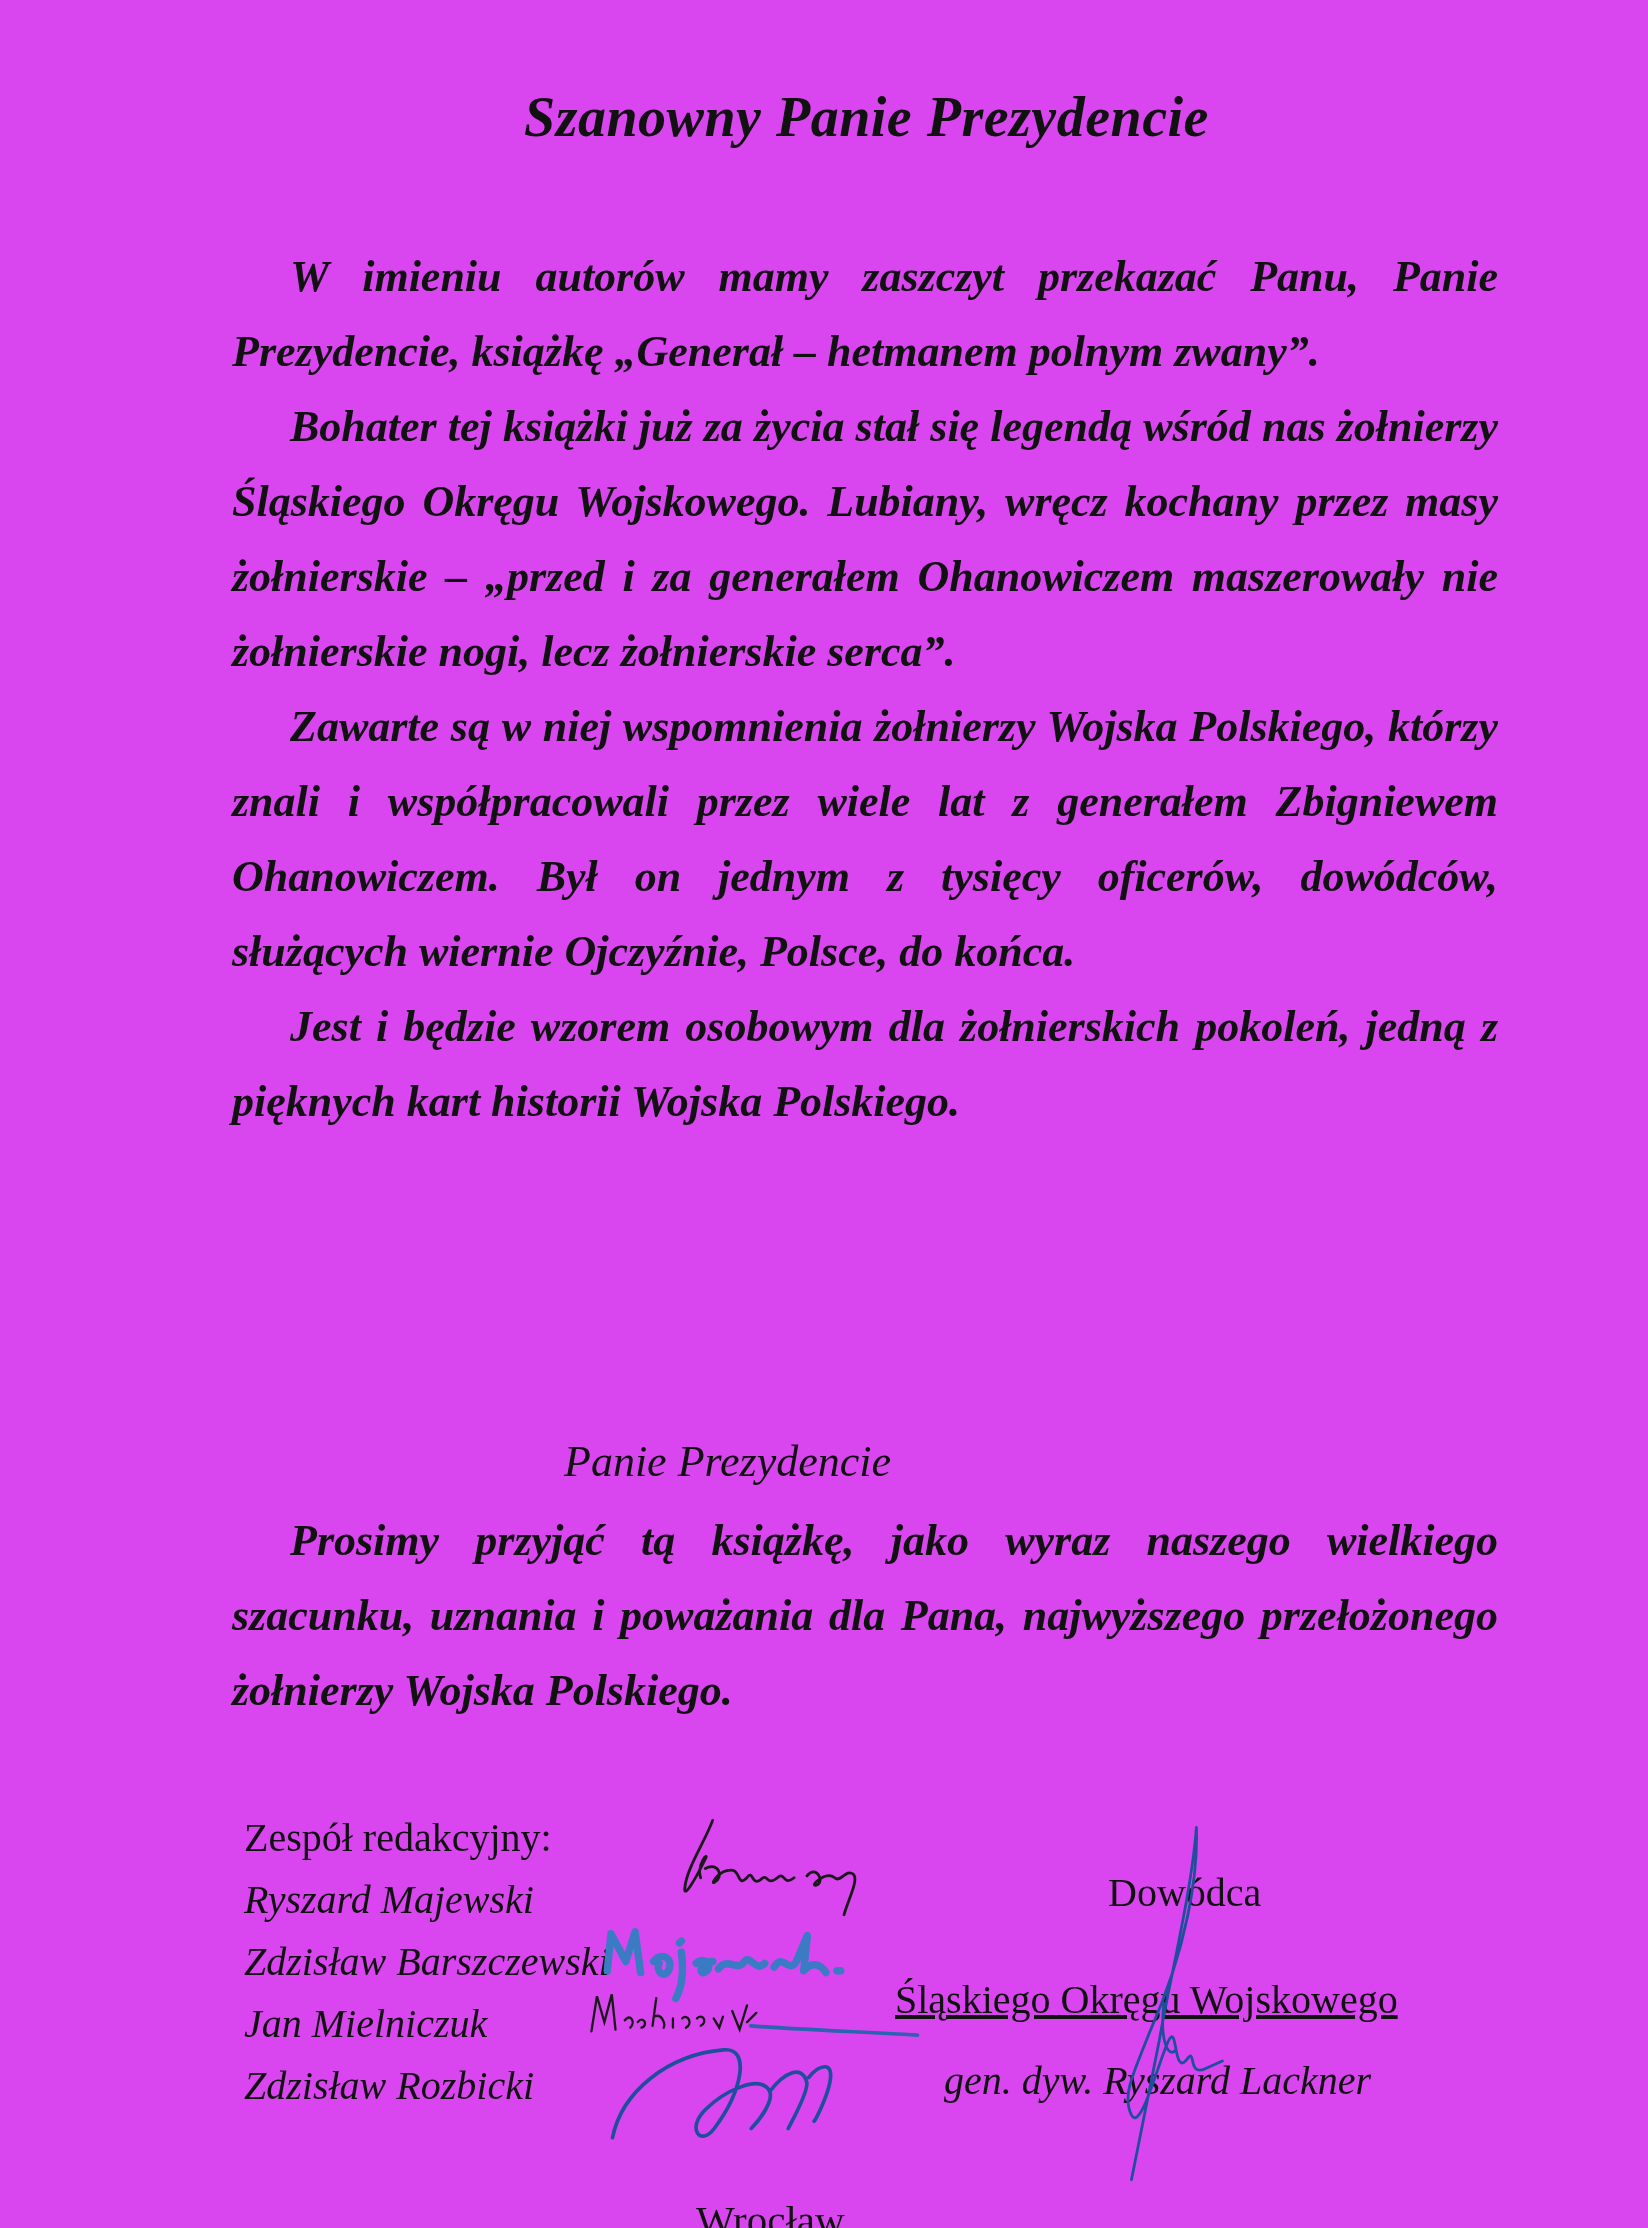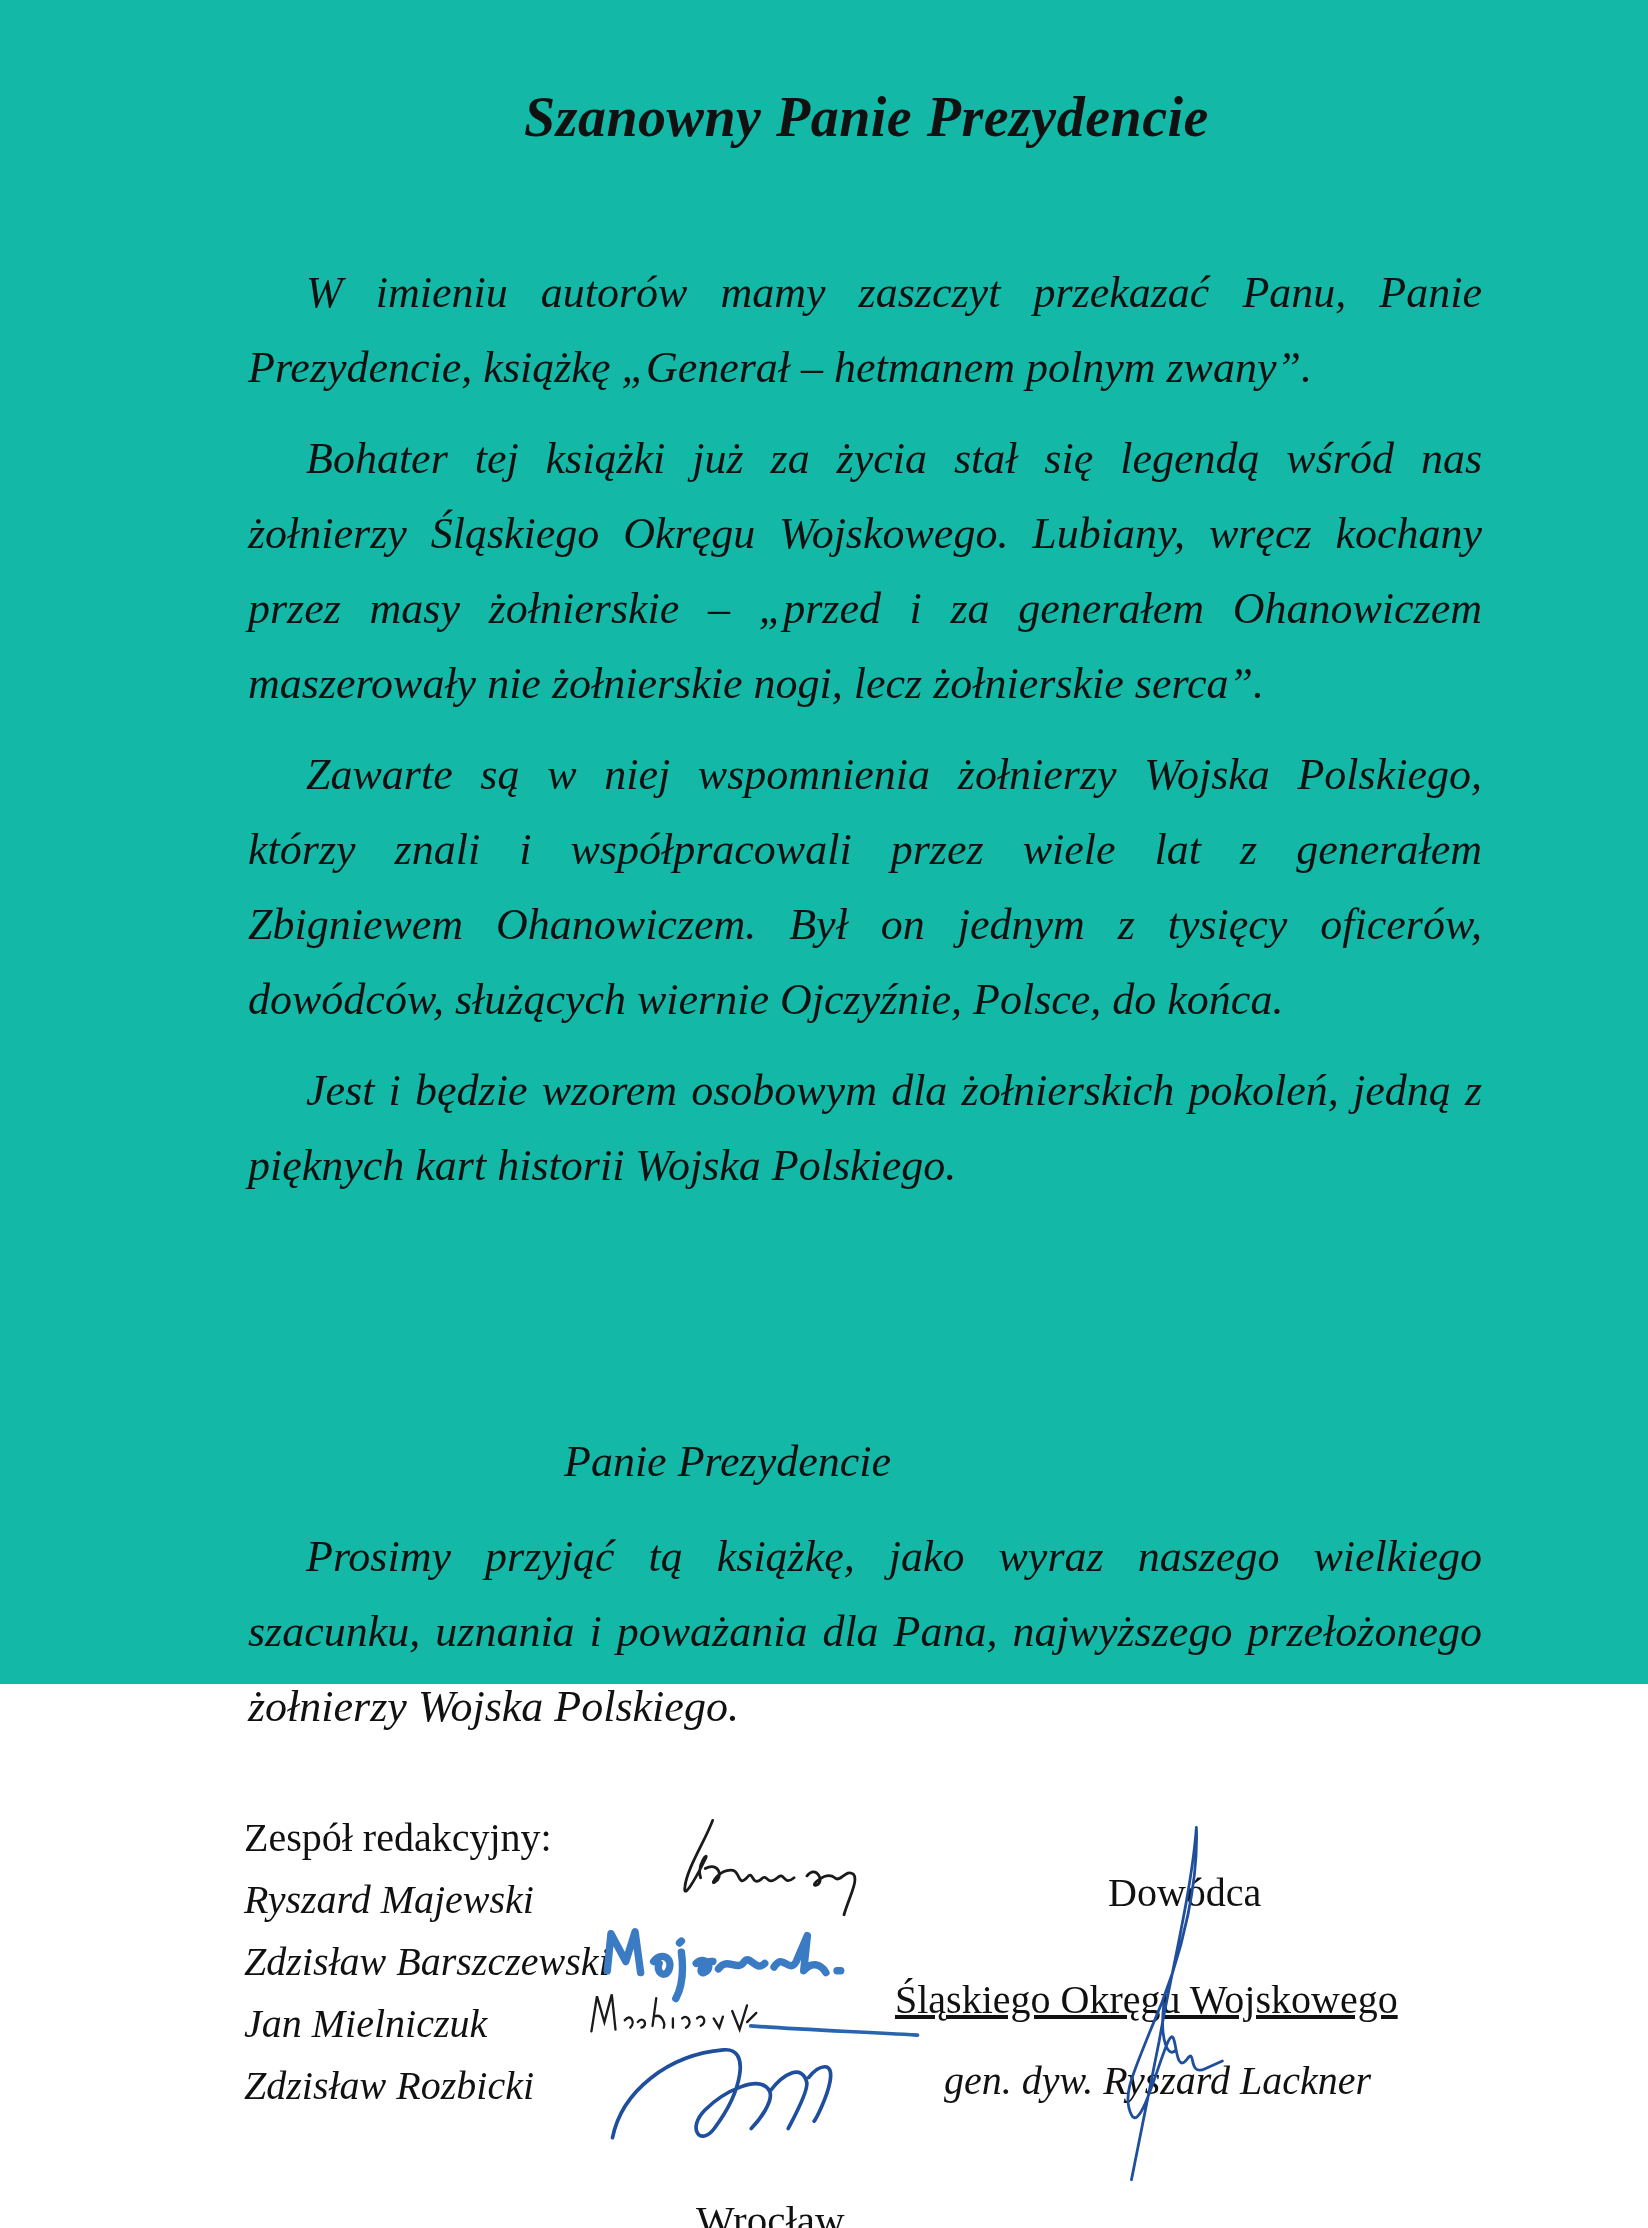--- a/index.html
+++ b/index.html
@@ -1,23 +1,23 @@
 <!DOCTYPE html>
 <html style="font-size:15px"><head>
 <meta charset="utf-8">
 <style>
   html, body { margin: 0; padding: 0; background: #ffffff; }
   body { width: 1648px; height: 2228px; position: relative; overflow: hidden;
          font-family: "Liberation Serif", "DejaVu Serif", serif; color: #111; }
-  .page { position: absolute; left: 0; top: 0; width: 1648px; height: 1684px; background: #14b8a6; }
+  .page { position: absolute; left: 0; top: 0; width: 1648px; height: 2228px; background: #d946ef; }
   .title { position: absolute; left: 524px; top: 85px; font-size: 56px; font-weight: bold;
            font-style: italic; letter-spacing: 0.5px; white-space: nowrap; }
   .body-text { position: absolute; left: 232px; width: 1266px; font-size: 44px; font-style: italic;
                line-height: 75px; text-align: justify; }
-  .para { margin: 16px; text-indent: 58px; }
+  .para { margin: 0; text-indent: 58px; font-weight: bold; }
   .salutation { position: absolute; left: 564px; top: 1436px; font-size: 44px; font-style: italic; white-space: nowrap; }
   .team { position: absolute; left: 244px; top: 1807px; font-size: 40px; line-height: 62px; }
   .team .hdr { font-style: normal; }
   .team .nm { font-style: italic; white-space: nowrap; }
   .cmd { position: absolute; font-size: 40px; white-space: nowrap; }
   .sig { position: absolute; pointer-events: none; }
   .city { position: absolute; left: 696px; top: 2196px; font-size: 41px; white-space: nowrap; }
 </style>
 </head>
 <body>

